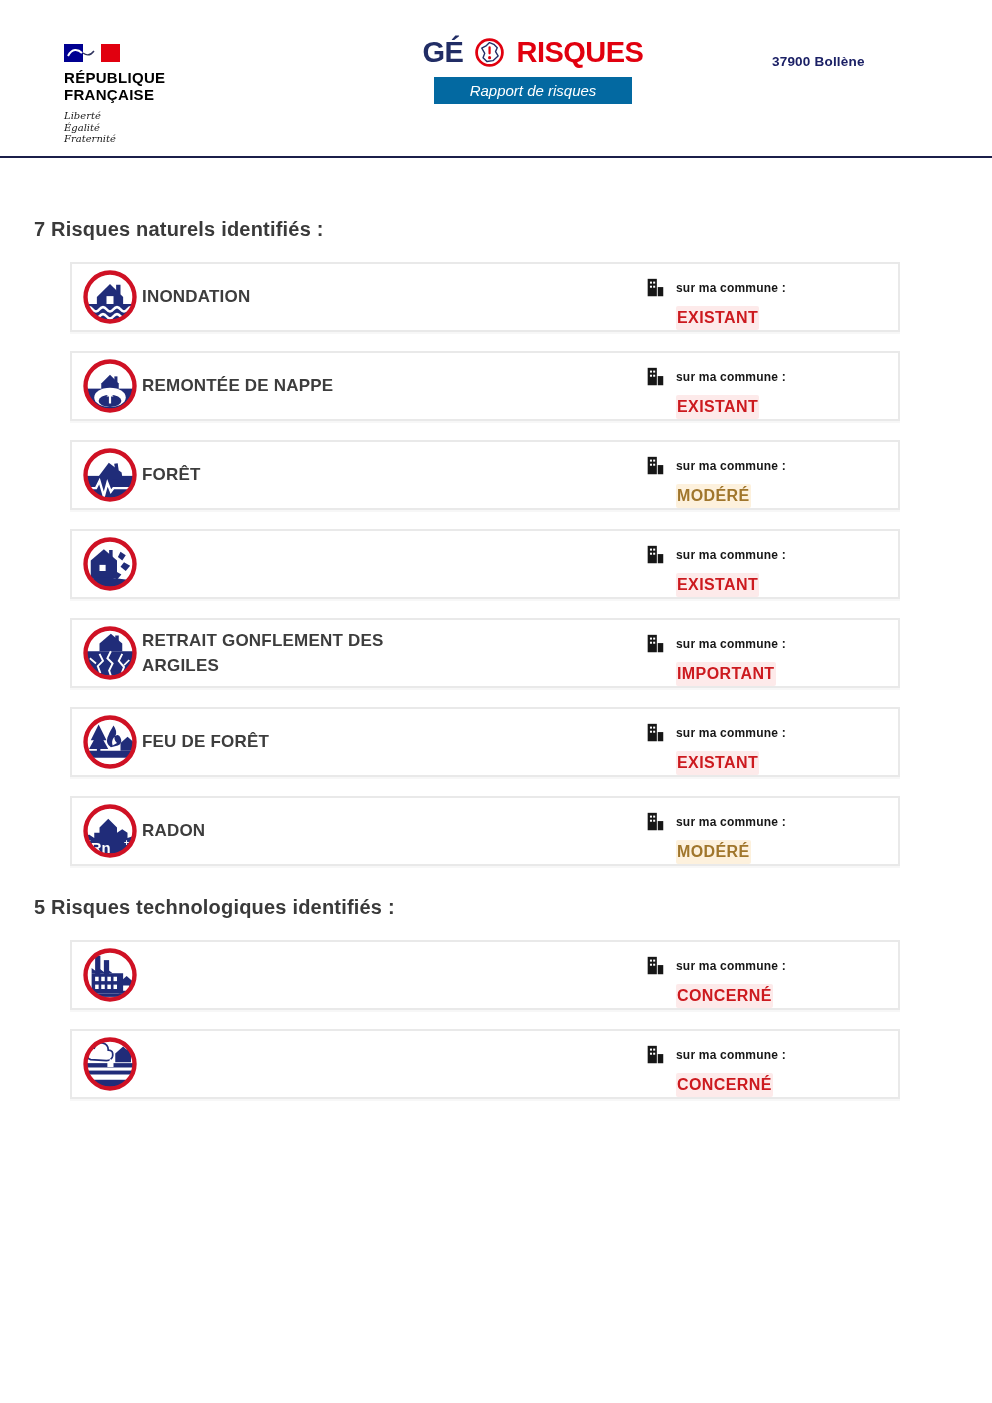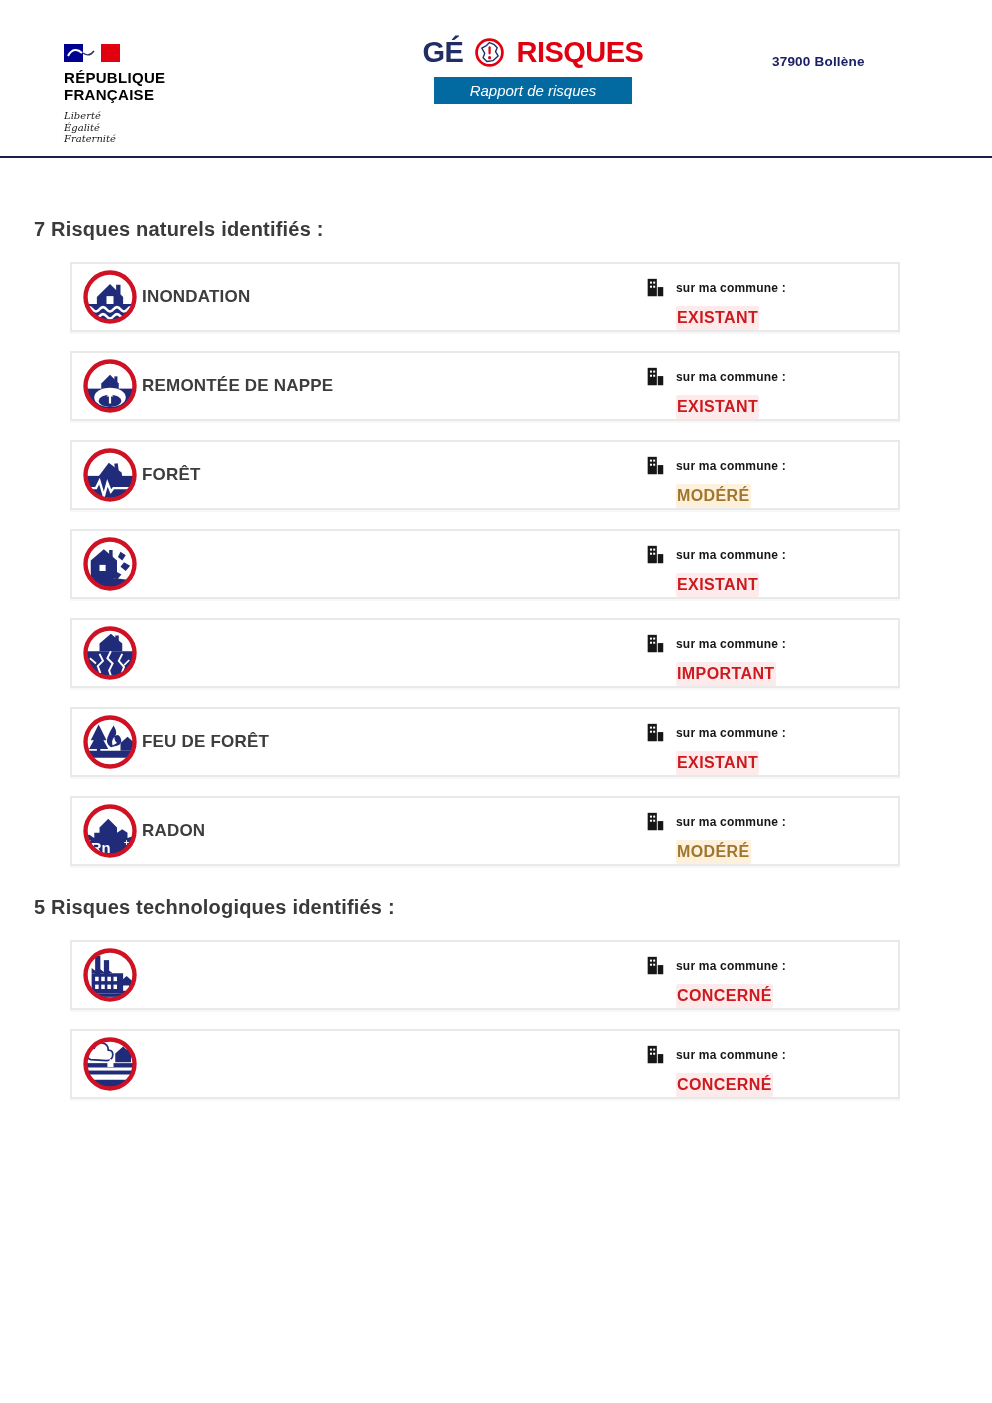--- a/index.html
+++ b/index.html
@@ -270,20 +270,21 @@
                   <rect x="4" y="30" width="56" height="28" fill="#202c79"></rect>
                   <path d="M33 30 l-4 8 l6 6 l-4 8 l2 6" stroke="#fff" stroke-width="2.2" fill="none"></path>
                   <path d="M20 33 l4 8 l-6 6 l3 8" stroke="#fff" stroke-width="2.2" fill="none"></path>
                   <path d="M46 33 l-4 8 l6 7 l-3 8" stroke="#fff" stroke-width="2.2" fill="none"></path>
                   <path d="M9 38 l7 6" stroke="#fff" stroke-width="2" fill="none"></path>
                   <path d="M54 40 l-6 6" stroke="#fff" stroke-width="2" fill="none"></path>
                 </g>
                 <circle cx="32" cy="32" r="28" fill="none" stroke="#cf1124" stroke-width="5"></circle>
               </svg>
             </span>
+    <span class="risk-label">RETRAIT GONFLEMENT DES ARGILES</span>
     <div class="commune-col">
       <div class="commune-line">
         <span class="bld-icon">
           <svg width="22" height="22" viewBox="0 0 24 24">
             <rect x="4" y="2" width="10" height="19" fill="#161616"></rect>
             <rect x="6.5" y="5" width="2.2" height="2.2" fill="#fff"></rect>
             <rect x="10" y="5" width="2.2" height="2.2" fill="#fff"></rect>
             <rect x="6.5" y="9.5" width="2.2" height="2.2" fill="#fff"></rect>
             <rect x="10" y="9.5" width="2.2" height="2.2" fill="#fff"></rect>
             <rect x="15" y="11" width="6" height="10" fill="#161616"></rect>

